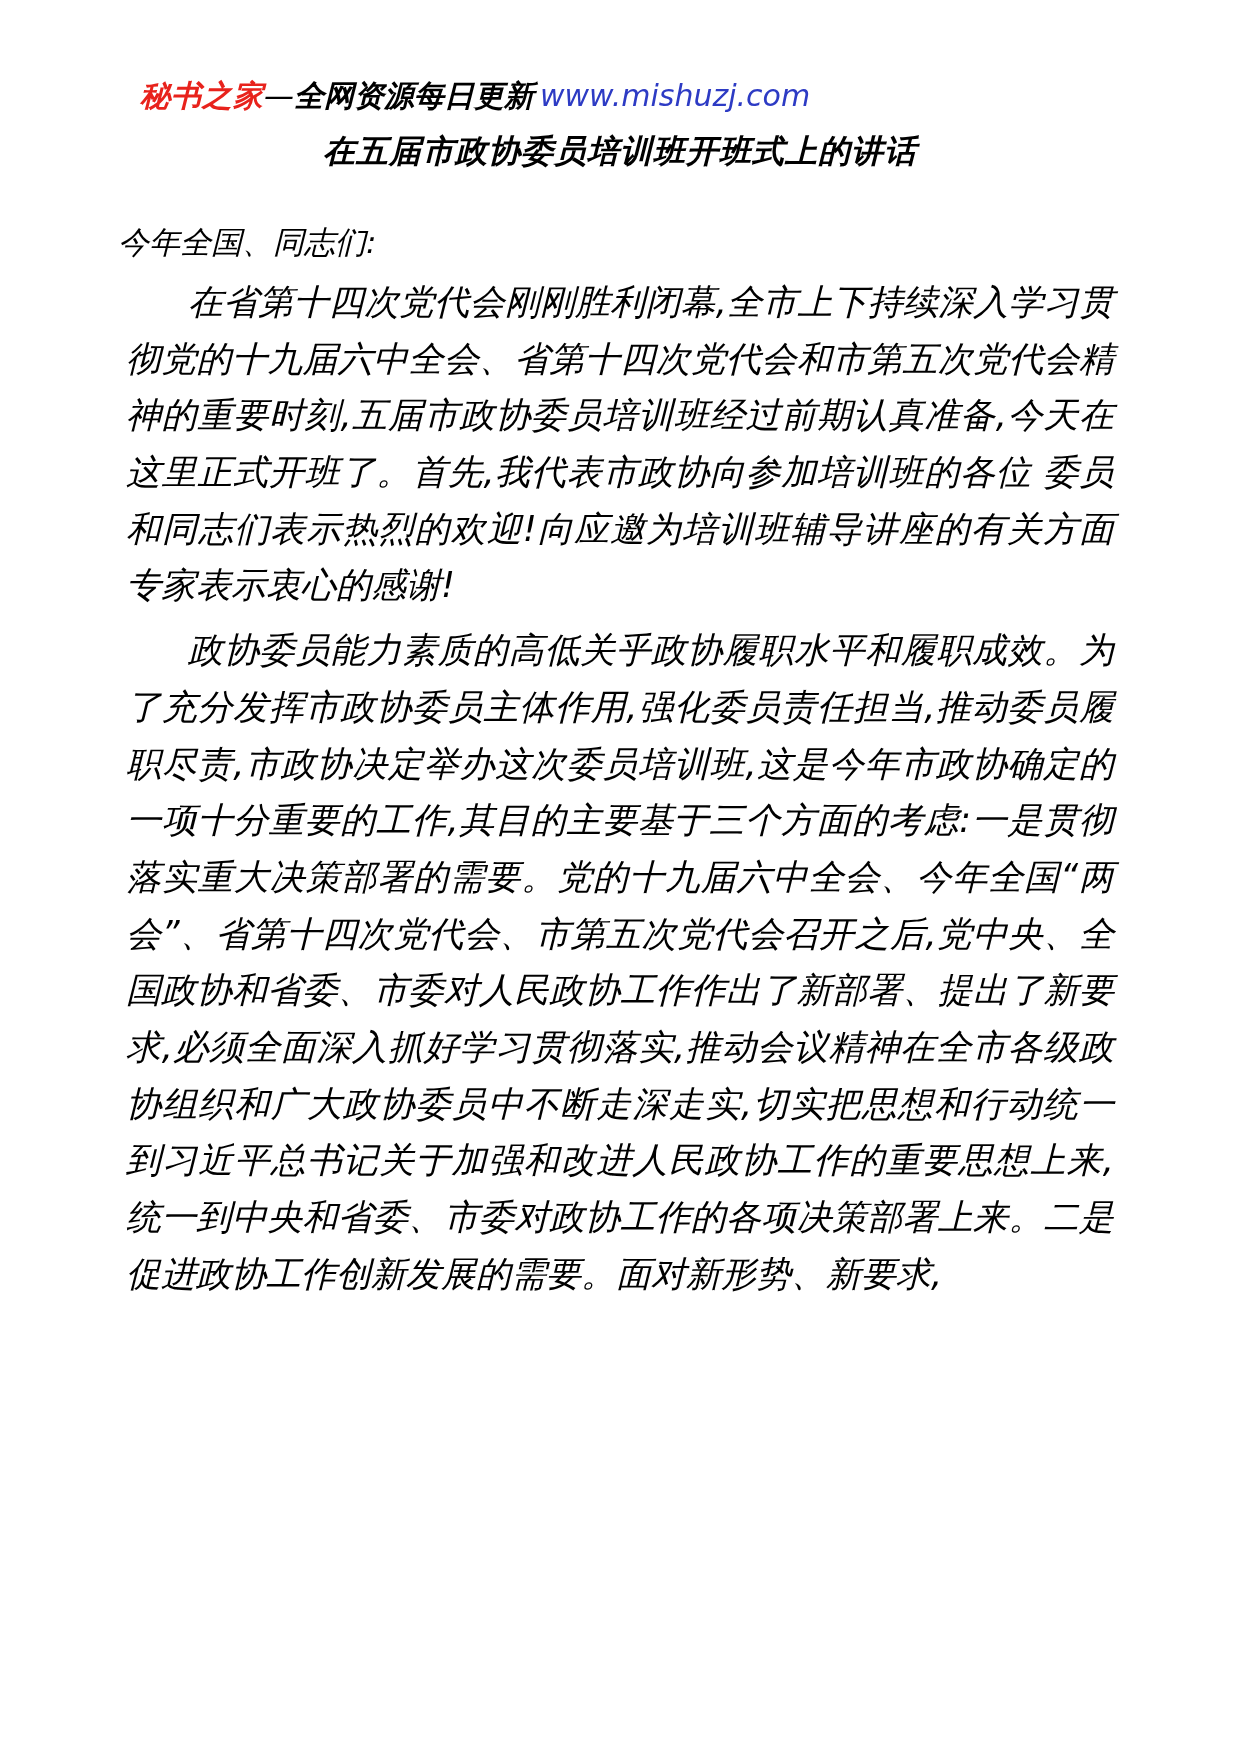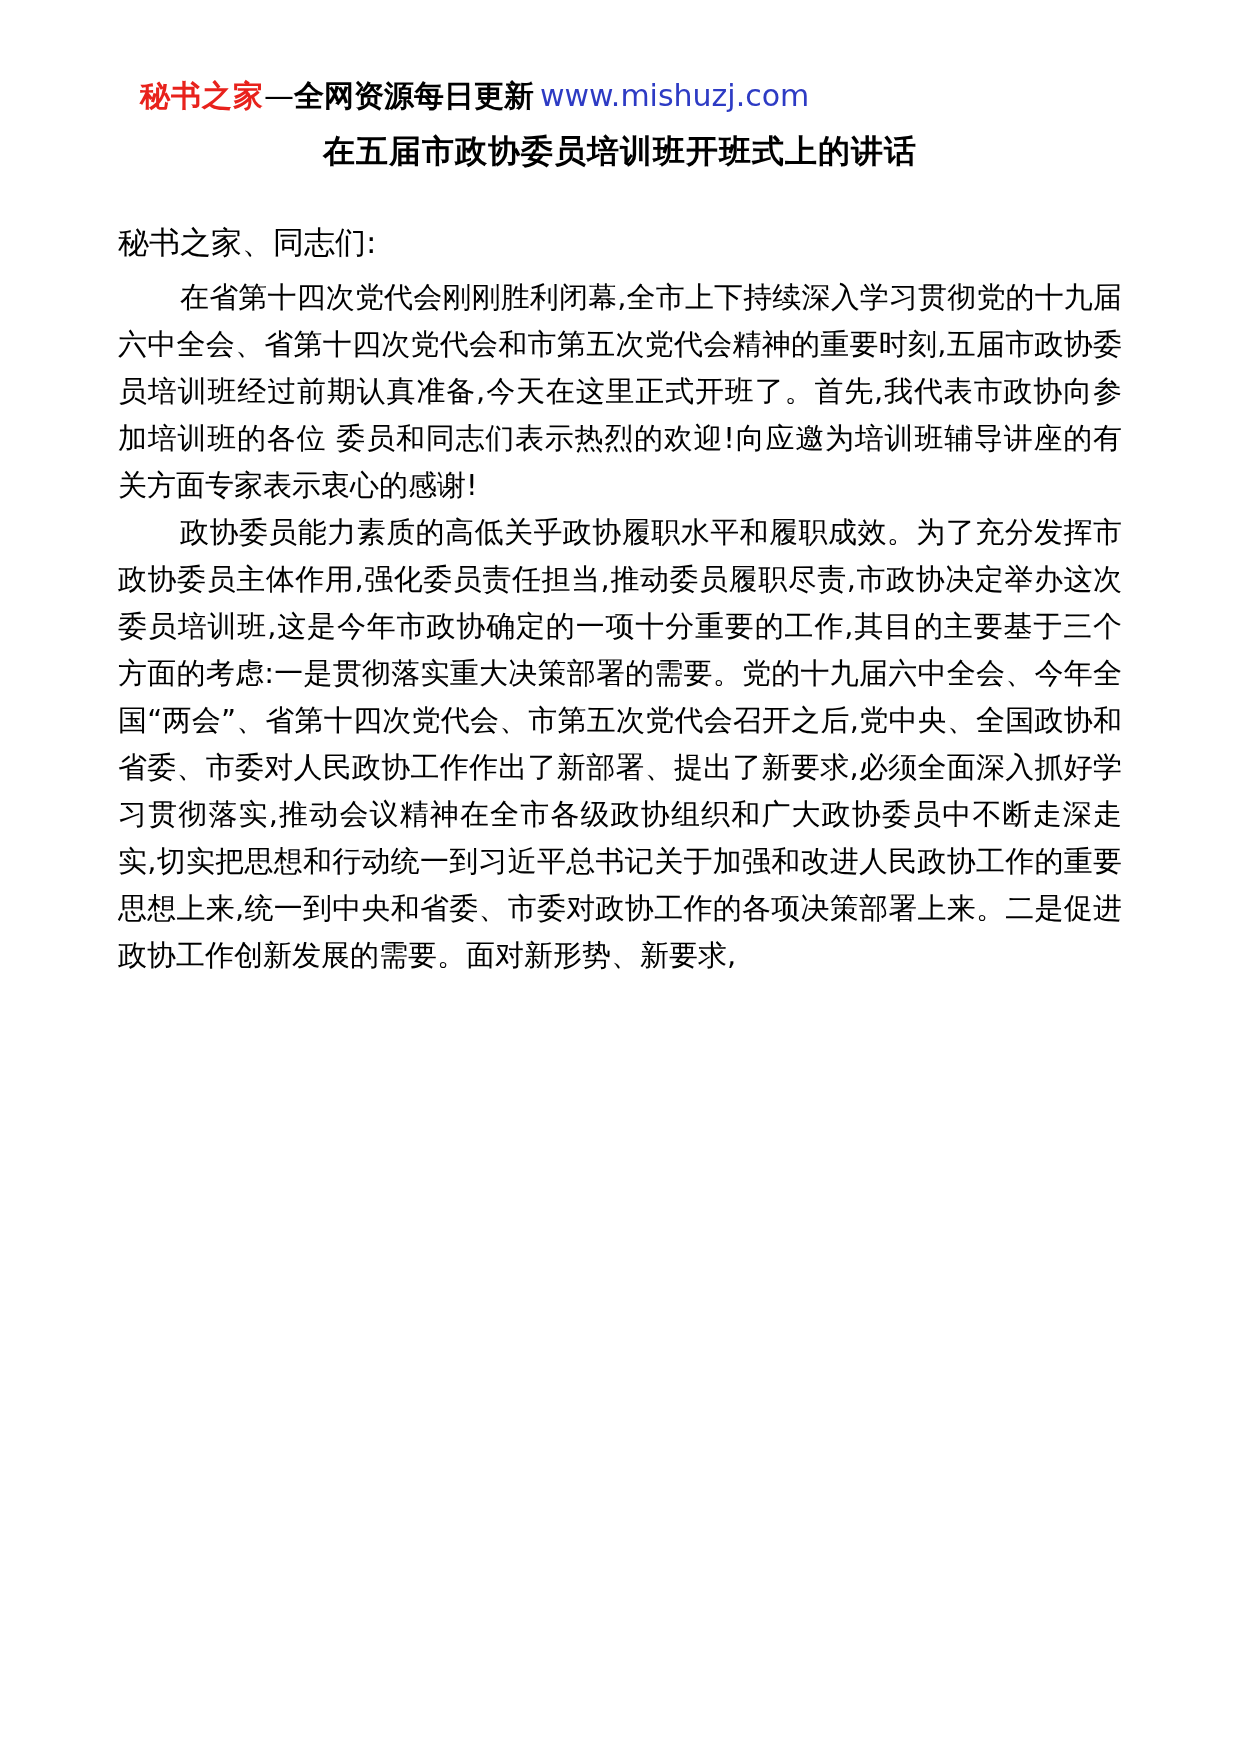--- a/index.html
+++ b/index.html
@@ -12,20 +12,21 @@
     color: #000000;
   }
   .page {
     width: 1240px;
     height: 1754px;
     box-sizing: border-box;
     padding: 78px 118px 0 118px;
     background: #ffffff;
     position: relative;
     overflow: hidden;
+    font-style: italic;
   }
   .watermark {
     font-size: 30px;
     line-height: 1.2;
     white-space: nowrap;
     margin-left: 22px;
     margin-bottom: 10px;
   }
   .watermark .brand {
     color: #e8221c;
@@ -53,39 +54,39 @@
     margin: 16px 0 44px 0;
     color: #000000;
   }
   .salutation {
     font-size: 31px;
     line-height: 1.55;
     margin: 0 0 8px 0;
     color: #000000;
   }
   .body-par {
-    font-size: 29px;
+    font-size: 35px;
     line-height: 1.62;
-    margin: 0;
+    margin: 8px;
     text-align: justify;
     text-justify: inter-ideograph;
     text-indent: 62px;
     color: #000000;
   }
 </style>
 </head>
 <body>
 
 <div class="page">
 
   <div class="watermark">
     <span class="brand">秘书之家</span><span class="dash">—</span><span class="tagline">全网资源每日更新</span><span class="url">www.mishuzj.com</span>
   </div>
 
   <h1 class="doc-title">在五届市政协委员培训班开班式上的讲话</h1>
 
-  <p class="salutation">秘书之家、同志们:</p>
+  <p class="salutation">今年全国、同志们:</p>
 
   <p class="body-par">在省第十四次党代会刚刚胜利闭幕,全市上下持续深入学习贯彻党的十九届六中全会、省第十四次党代会和市第五次党代会精神的重要时刻,五届市政协委员培训班经过前期认真准备,今天在这里正式开班了。首先,我代表市政协向参加培训班的各位 委员和同志们表示热烈的欢迎!向应邀为培训班辅导讲座的有关方面专家表示衷心的感谢!</p>
 
   <p class="body-par">政协委员能力素质的高低关乎政协履职水平和履职成效。为了充分发挥市政协委员主体作用,强化委员责任担当,推动委员履职尽责,市政协决定举办这次委员培训班,这是今年市政协确定的一项十分重要的工作,其目的主要基于三个方面的考虑:一是贯彻落实重大决策部署的需要。党的十九届六中全会、今年全国“两会”、省第十四次党代会、市第五次党代会召开之后,党中央、全国政协和省委、市委对人民政协工作作出了新部署、提出了新要求,必须全面深入抓好学习贯彻落实,推动会议精神在全市各级政协组织和广大政协委员中不断走深走实,切实把思想和行动统一到习近平总书记关于加强和改进人民政协工作的重要思想上来,统一到中央和省委、市委对政协工作的各项决策部署上来。二是促进政协工作创新发展的需要。面对新形势、新要求,</p>
 
 </div>
 
 </body></html>

